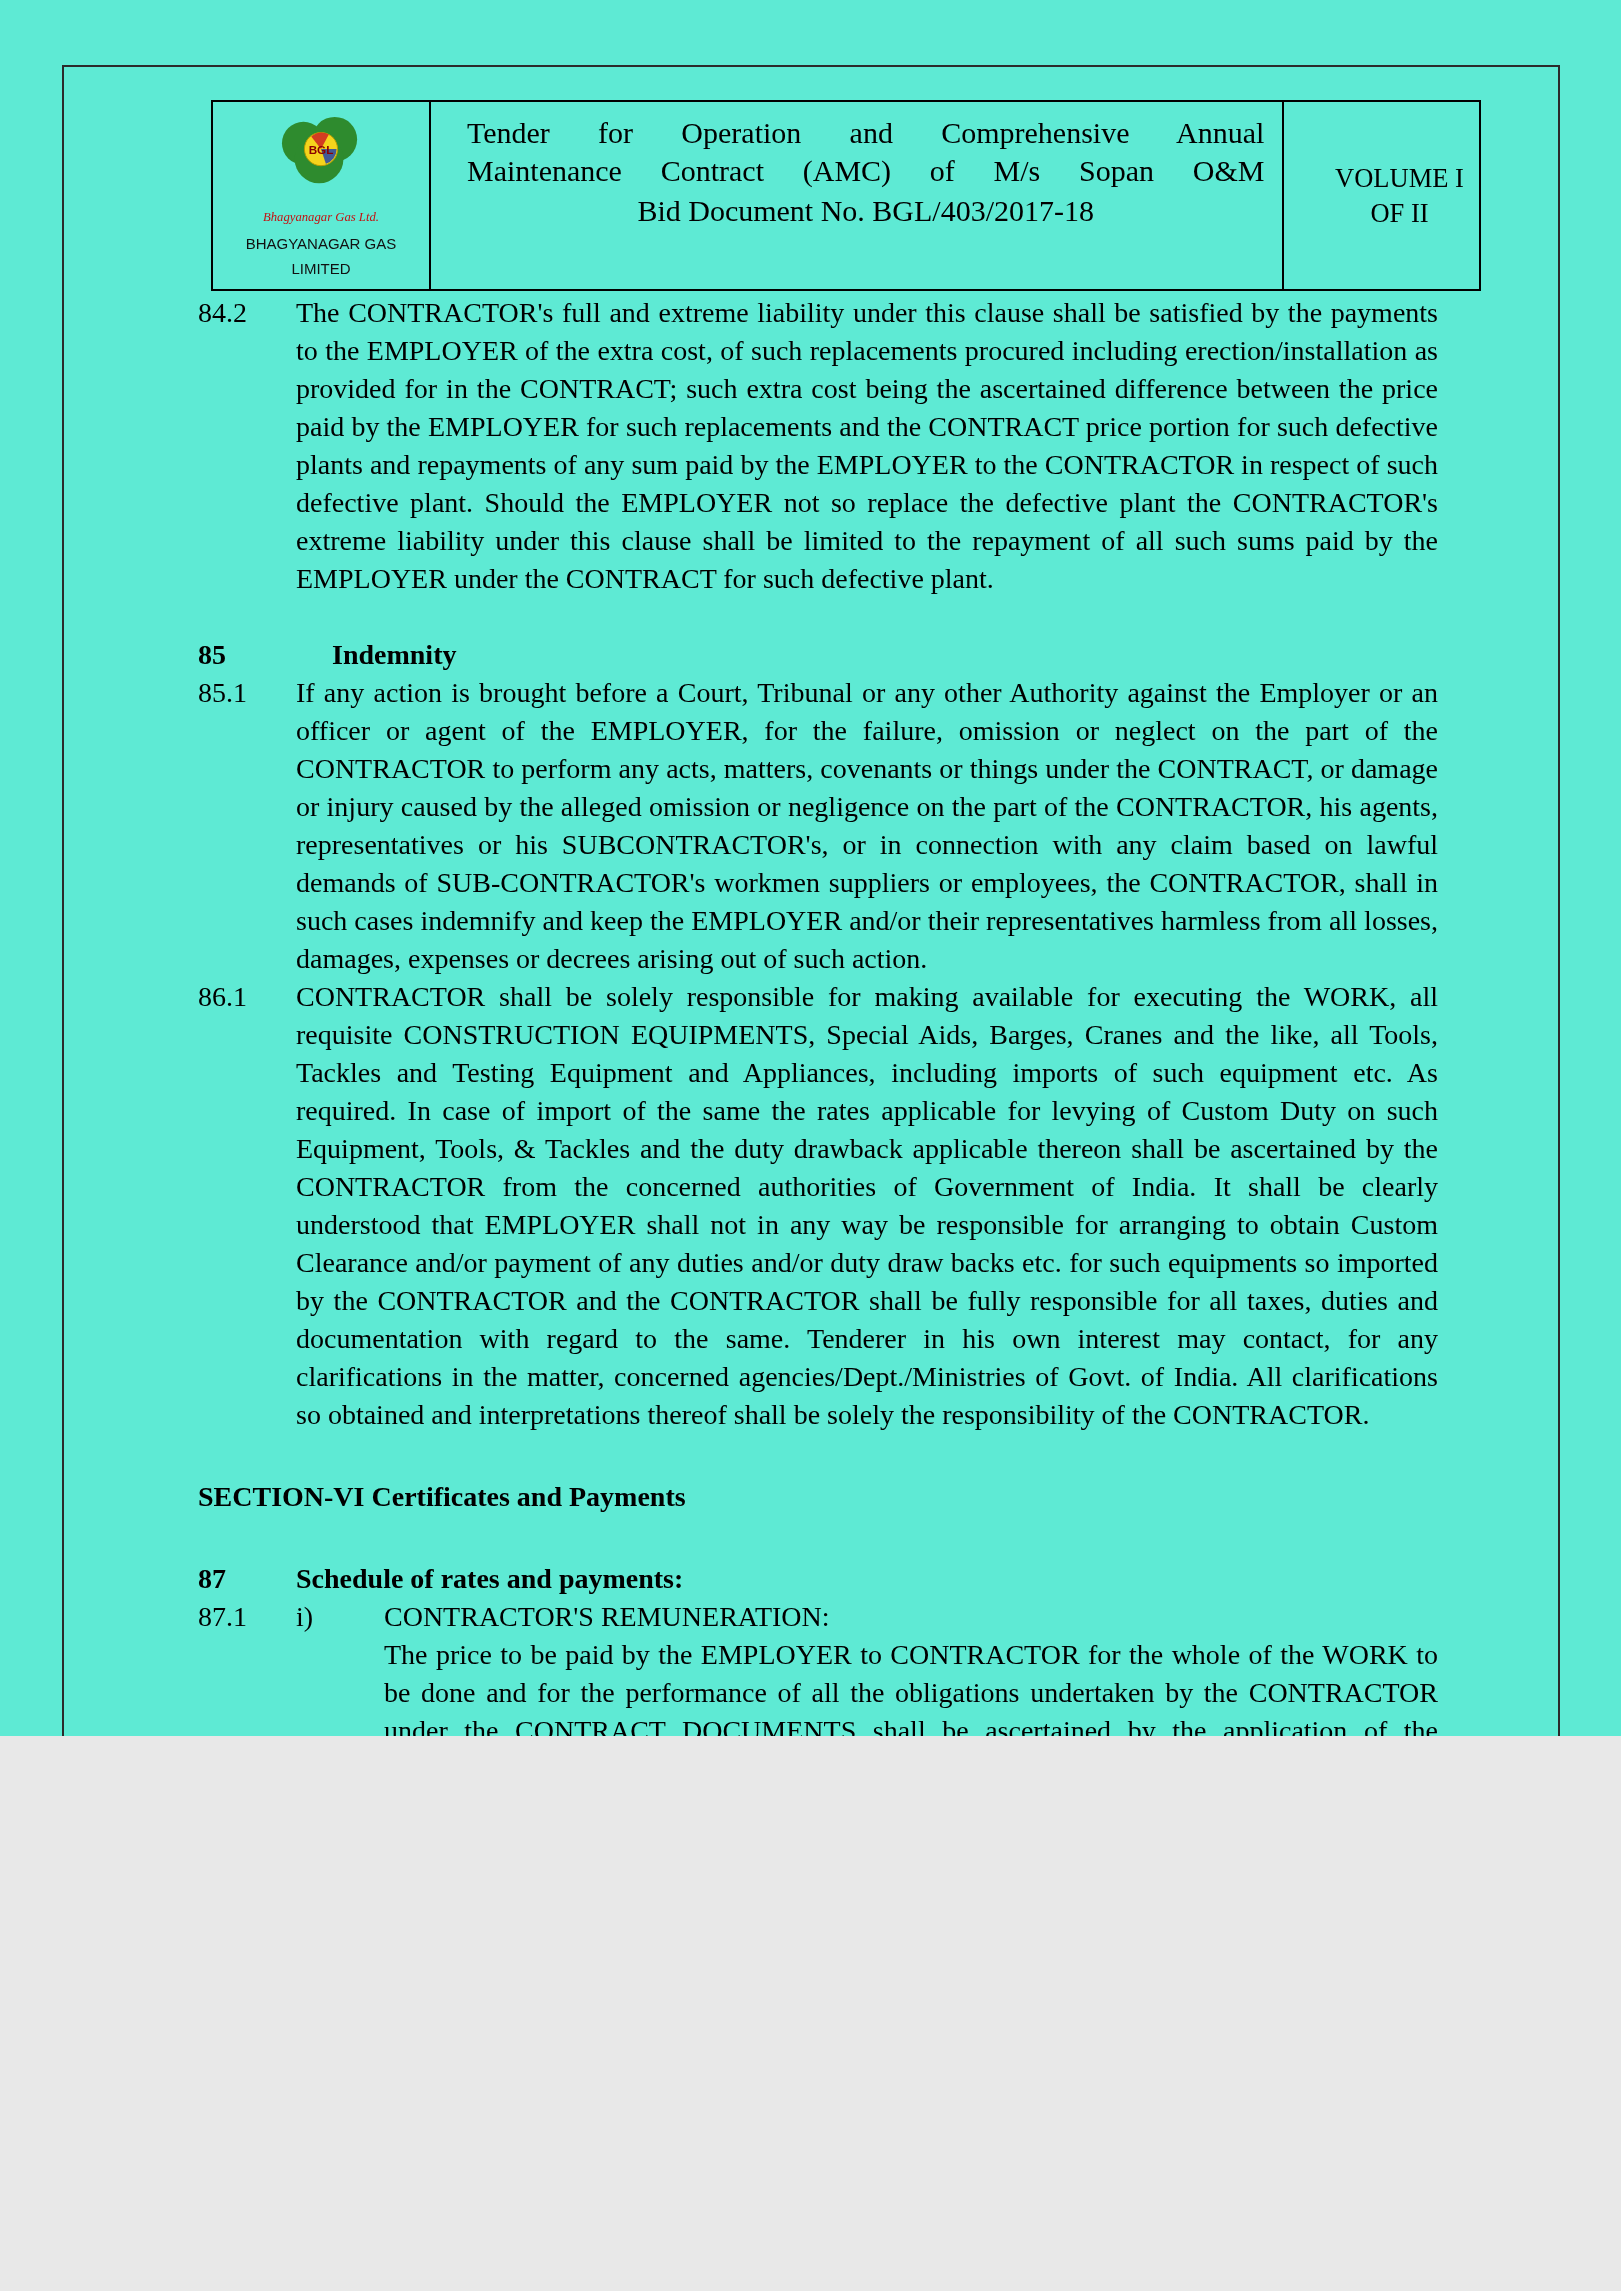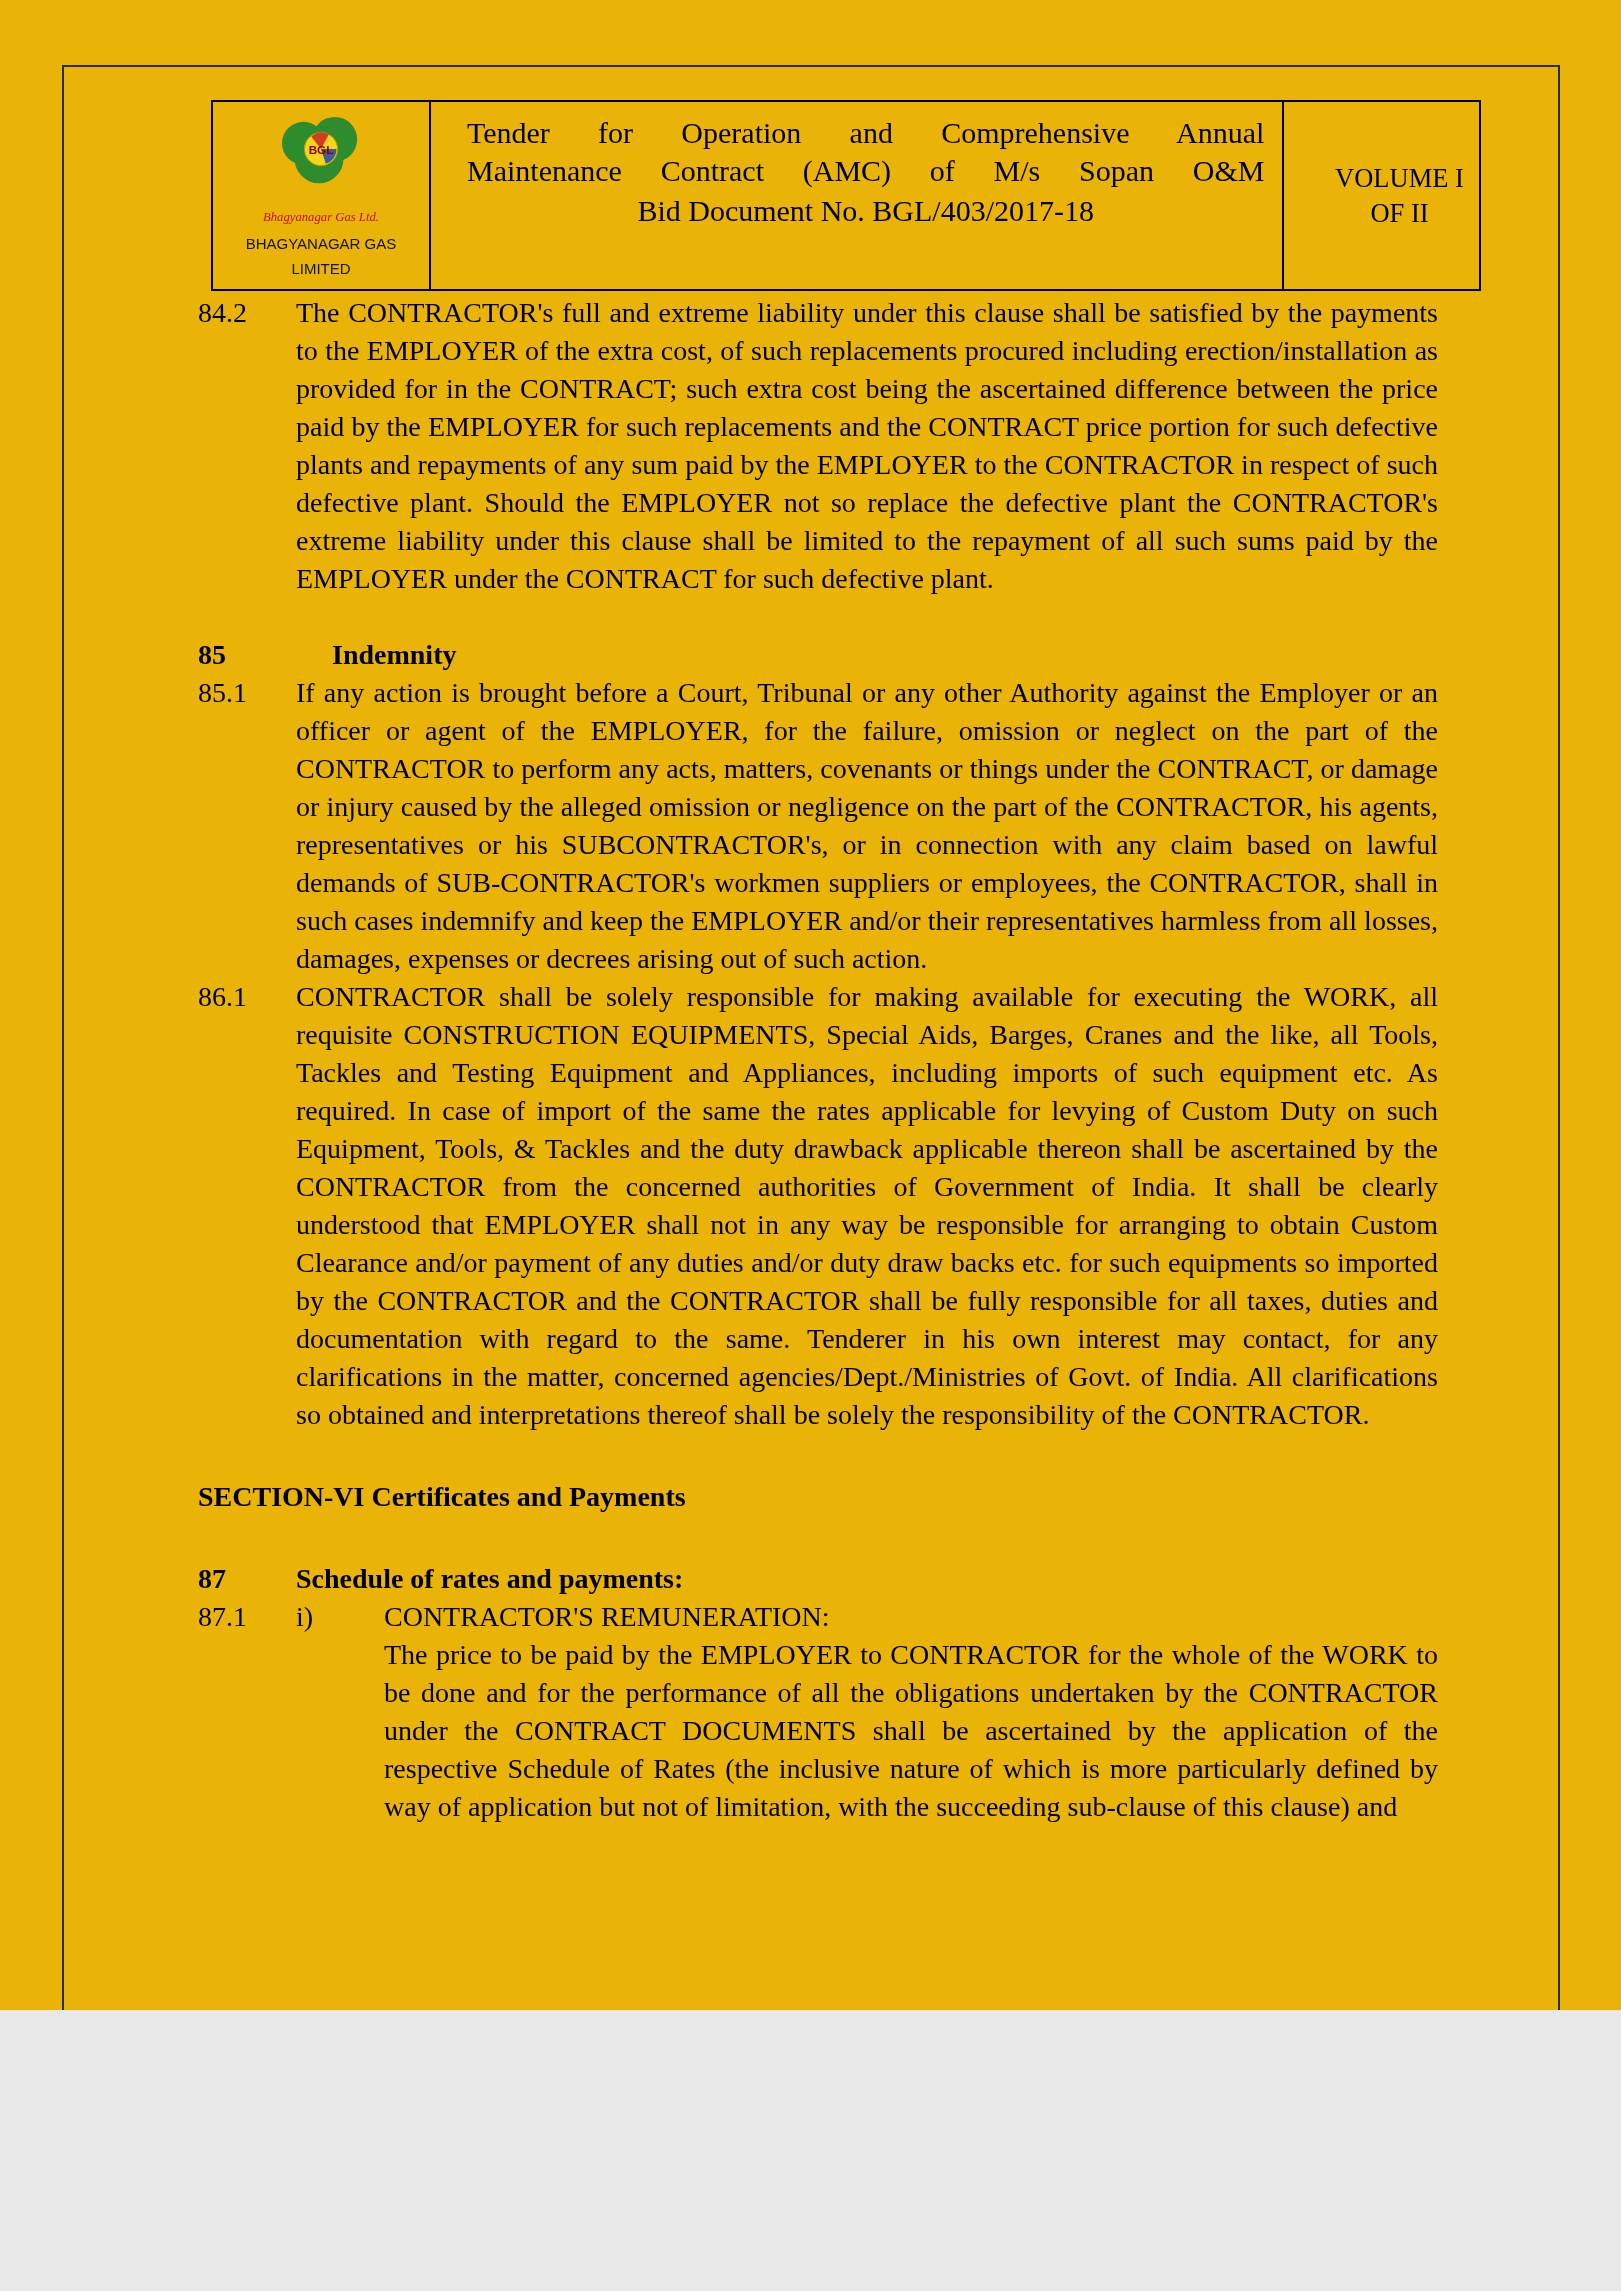--- a/index.html
+++ b/index.html
@@ -1,19 +1,19 @@
 <!DOCTYPE html>
 <html><head>
 <meta charset="utf-8">
 <style>
   html,body { margin:0; padding:0; background:#e8e8e8; }
   .page {
     position:relative;
-    width:1621px; height:2010px;
-    background:#eab308;
+    width:1621px; height:1736px;
+    background:#5eead4;
     font-family:"Liberation Serif", serif;
     color:#000;
     overflow:hidden;
   }
   .frame {
     position:absolute;
     left:62px; top:65px;
     width:1498px; height:2166px;
     border:2px solid #2b2b2b;
     box-sizing:border-box;

